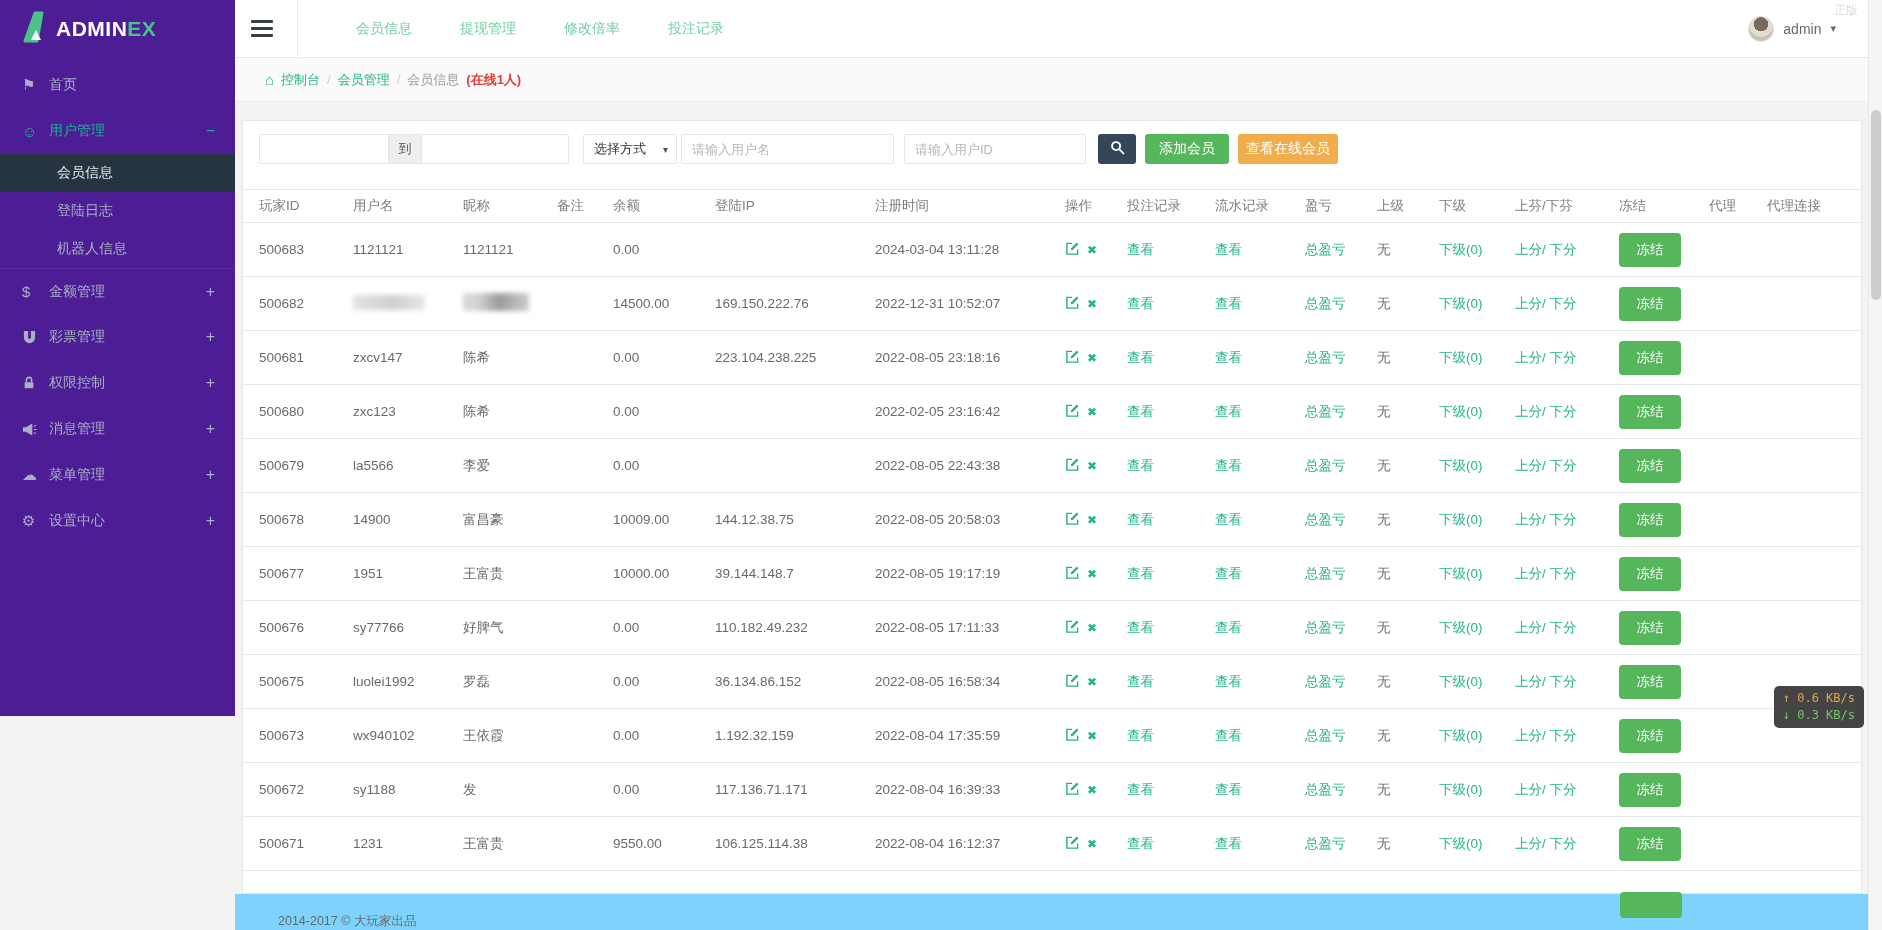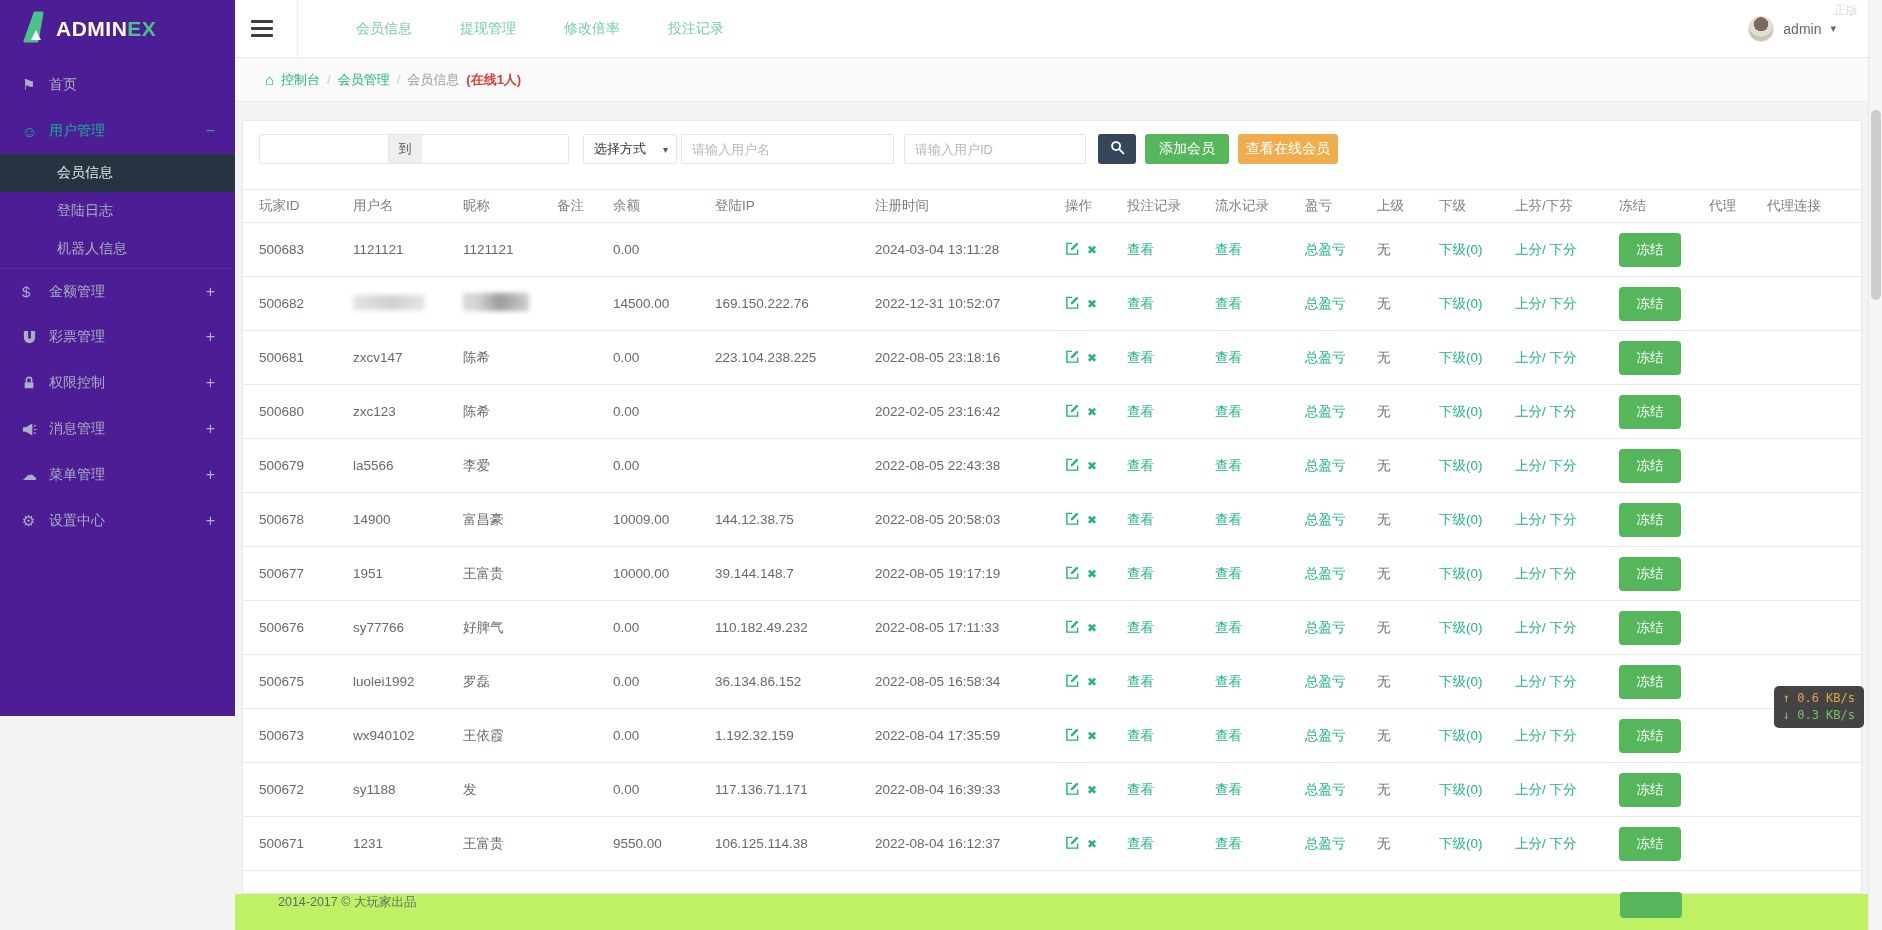--- a/index.html
+++ b/index.html
@@ -68,21 +68,21 @@
   .plain { color:#676a6c; }
   .ops { display:flex; align-items:center; gap:7px; color:#22b48c; }
   .ops .del { font-size:12px; font-weight:bold; cursor:pointer; }
   .ops svg { cursor:pointer; }
   .freeze-btn { width:62px; height:34px; background:#55b65c; border:none; border-radius:4px; color:#fff; font-size:13.5px; cursor:pointer; font-family:inherit; }
   .updown { white-space:nowrap; }
   .blur { display:inline-block; border-radius:2px; filter:blur(2.5px); }
   .blur.b1 { width:72px; height:15px; background:linear-gradient(90deg,#e3e3e3,#cfcfcf 55%,#e6e6e6); }
   .blur.b2 { width:66px; height:18px; background:linear-gradient(90deg,#d6d6d6 20%,#9c9c9c 55%,#cdcdcd); }
   
-  .footer { position:absolute; left:235px; top:894px; right:14px; height:36px; background:#bef264; z-index:5; display:flex; align-items:flex-start; padding-left:43px; font-size:12.5px; color:#676a6c; }
+  .footer { position:absolute; left:235px; top:894px; right:14px; height:36px; background:#7dd3fc; z-index:5; display:flex; align-items:flex-end; padding-left:43px; font-size:12.5px; color:#676a6c; }
   .partial-freeze { position:absolute; left:1620px; top:892px; width:62px; height:26px; background:#55b65c; border-radius:4px; z-index:8; }
   .net-badge { position:absolute; right:18px; top:686px; background:rgba(35,35,35,0.85); border-radius:5px; padding:4px 9px; z-index:30; font-size:12px; line-height:17px; font-family:"DejaVu Sans Mono", monospace; }
   .net-badge .up { color:#dfa64a; }
   .net-badge .down { color:#74c36a; }
   
   .scrollbar { position:absolute; right:0; top:0; width:14px; height:930px; background:#f5f5f5; border-left:1px solid #e8e8e8; z-index:20; }
   .scroll-thumb { position:absolute; left:2px; top:110px; width:10px; height:190px; background:#cdcdcd; border-radius:6px; }
 </style>
 </head>
 <body>

